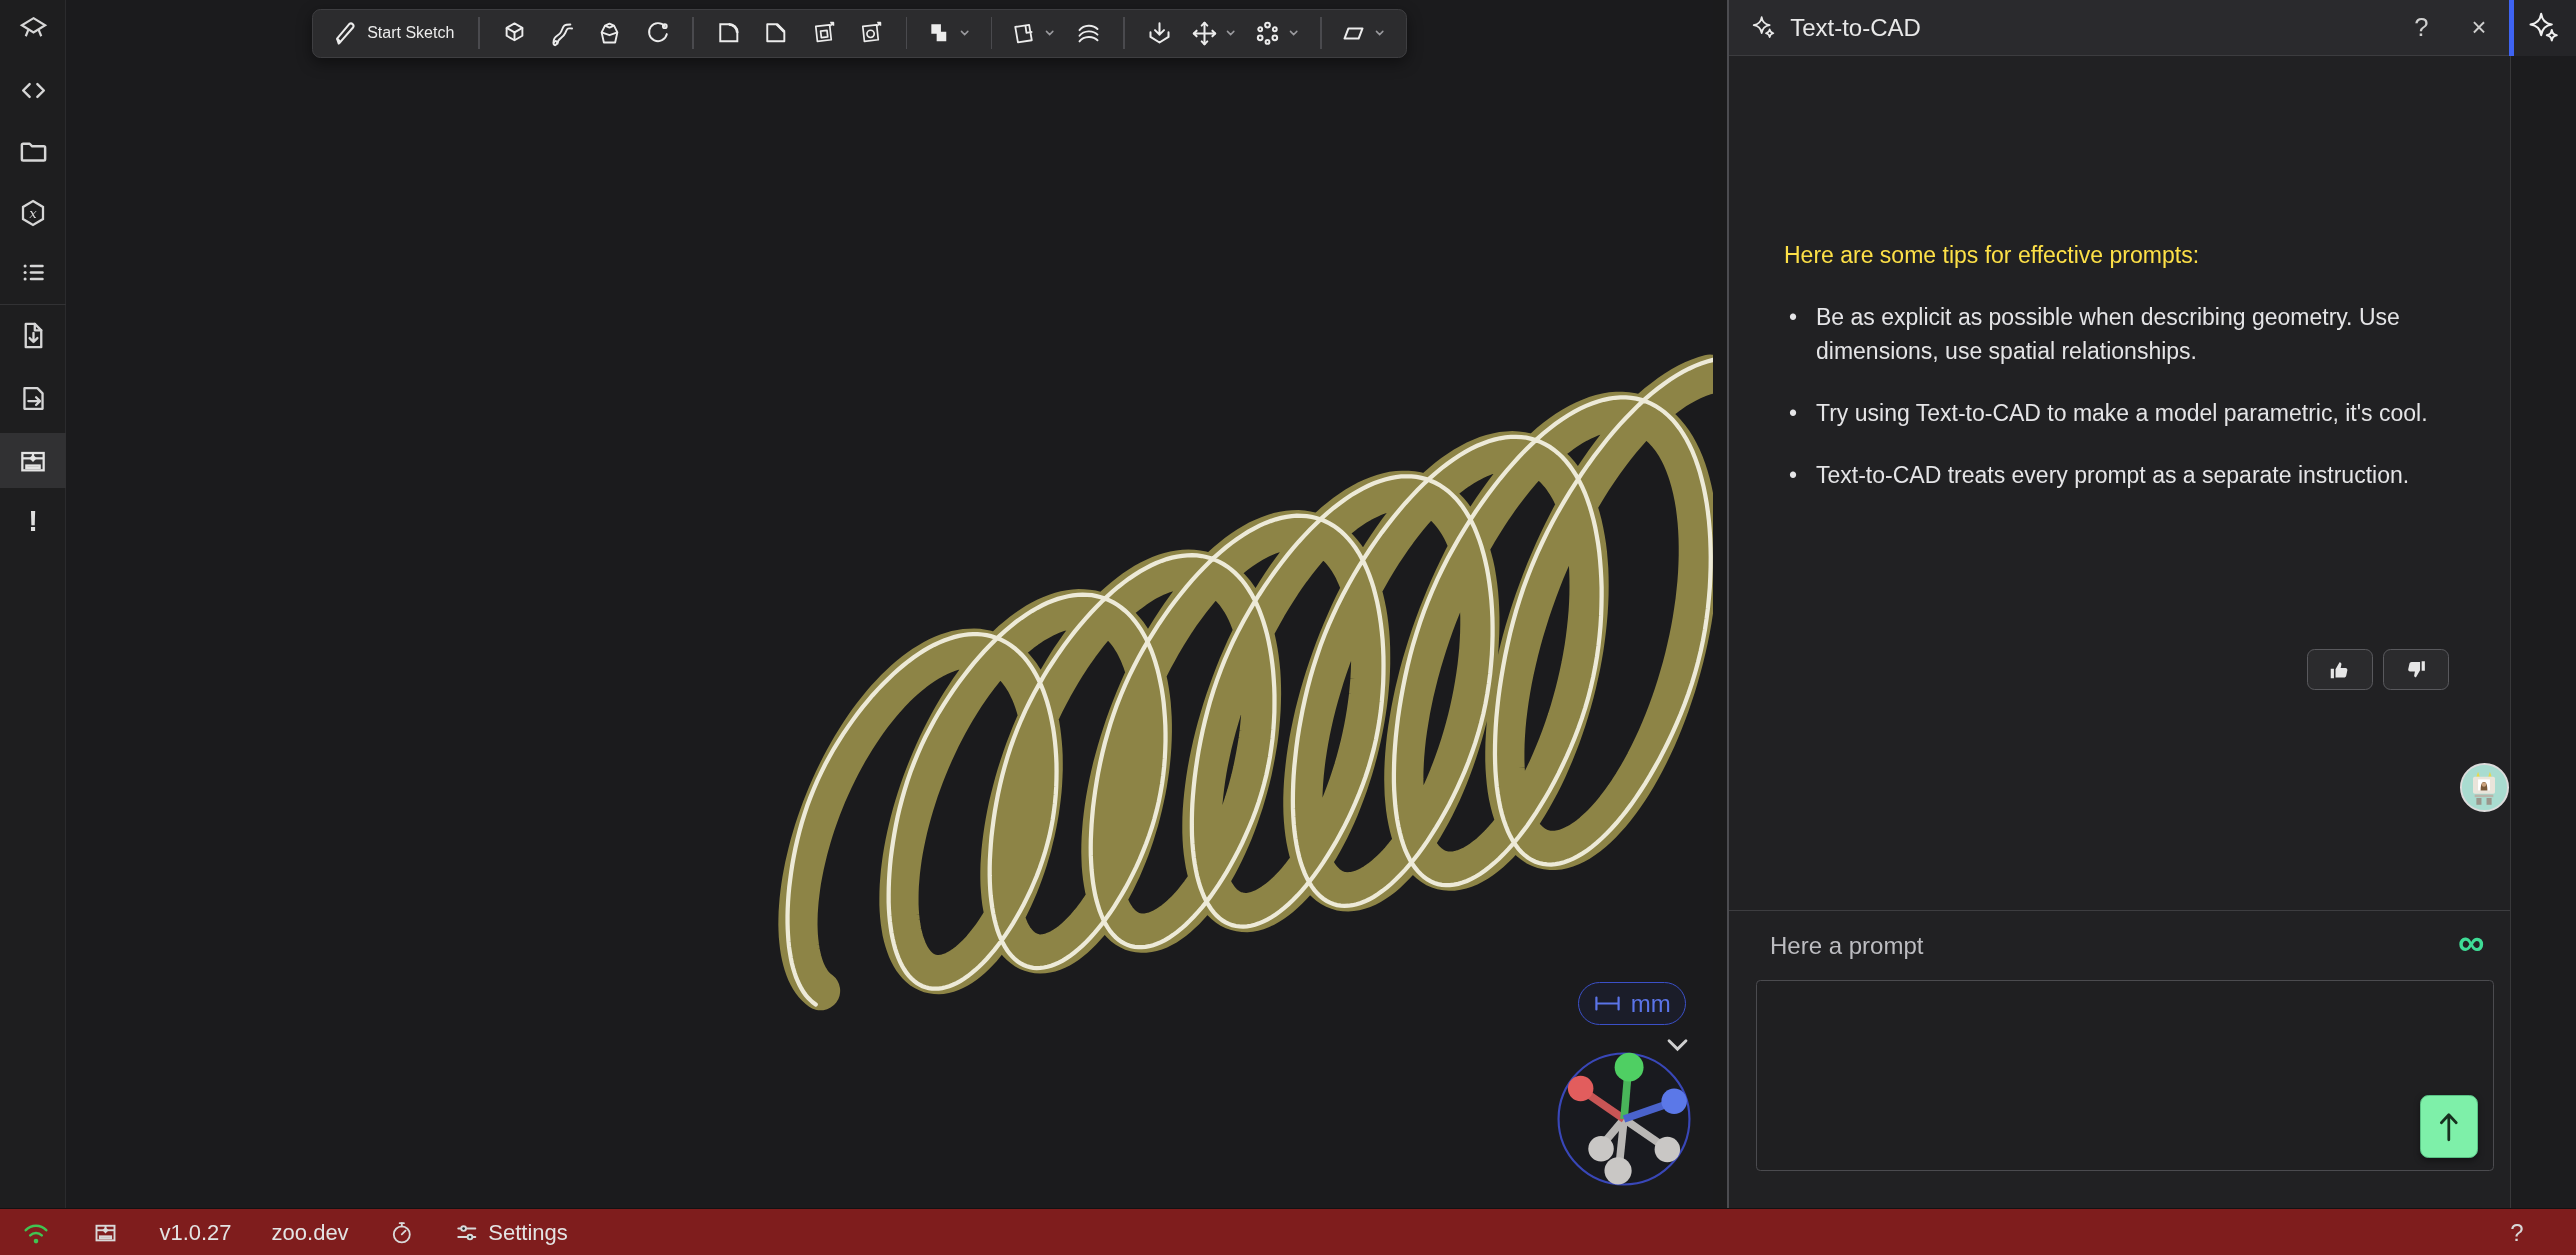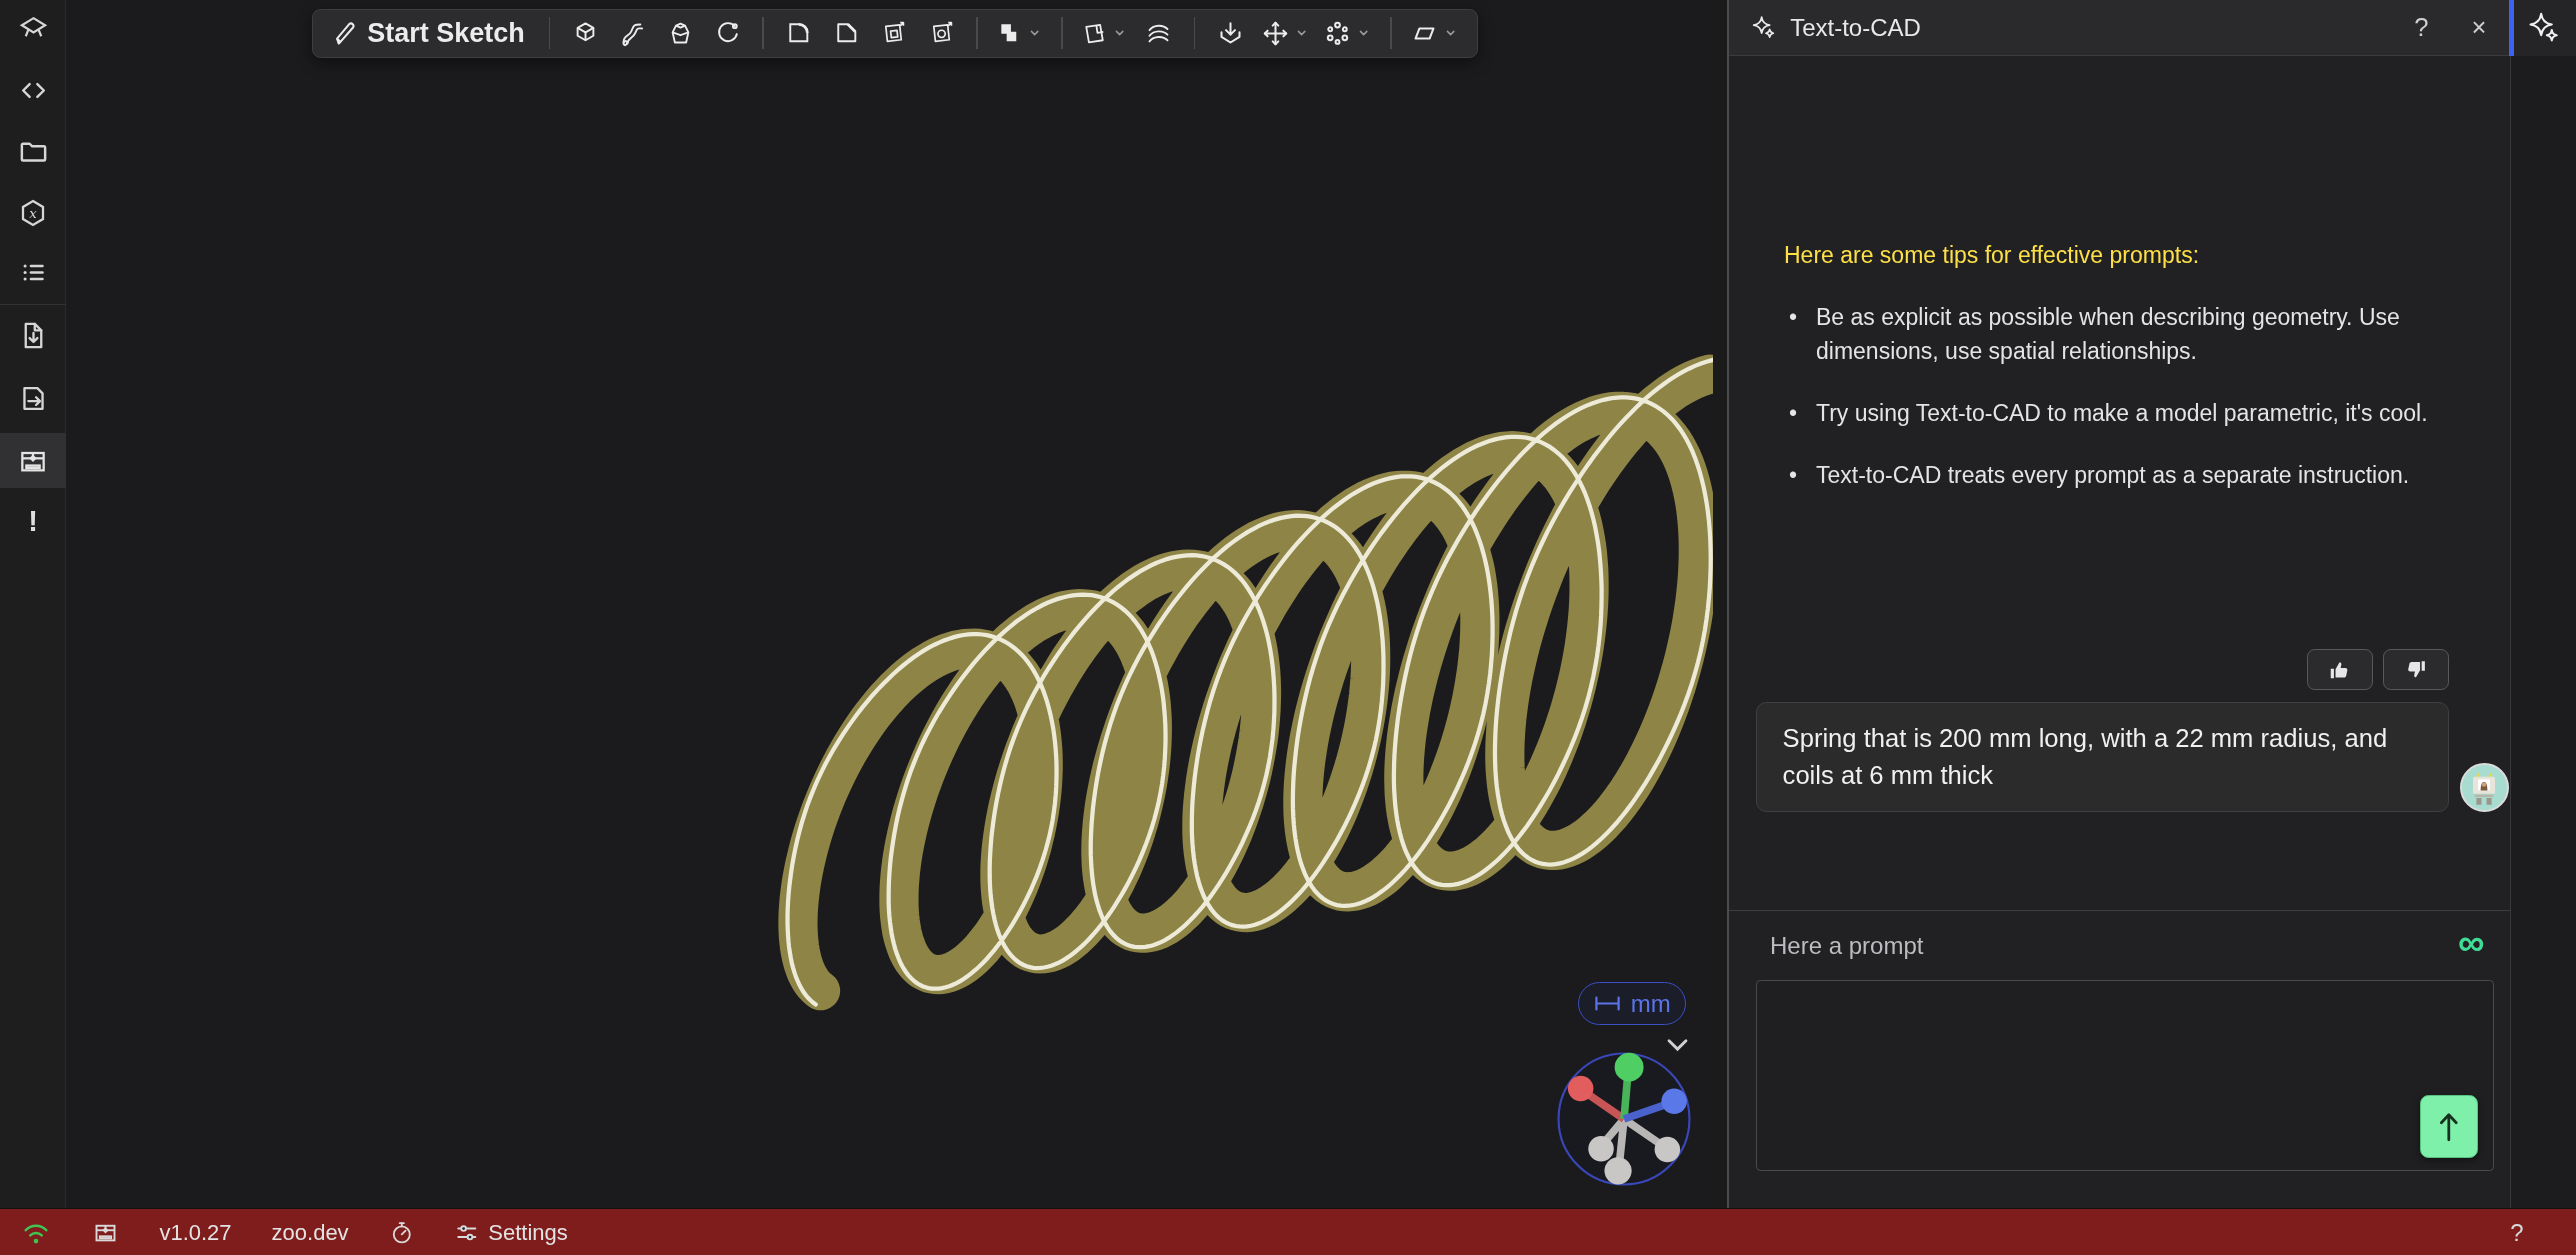--- a/index.html
+++ b/index.html
@@ -22,21 +22,21 @@
     background:#1b1b1d; overflow:hidden; }
   #spring-svg { position:absolute; left:0; top:0; }
 
   
   #toolbar { position:absolute; left:246px; top:8.5px; height:49px;
     background:#2c2c2e; border:1.7px solid #3e3e41; border-radius:8.5px;
     box-shadow:0 5.1px 15.3px rgba(0,0,0,.45);
     display:flex; align-items:center; padding:0 15.3px; gap:8.5px; }
   .tb-btn { height:39px; min-width:39px; display:flex; align-items:center; justify-content:center;
     gap:8.5px; color:#ececec; border-radius:5.1px; cursor:pointer; padding:0 3.4px; }
-  .tb-label { font-size:27px; color:#ececec; white-space:nowrap; padding-right:5.1px;font-weight:bold; }
+  .tb-label { font-size:16px; color:#ececec; white-space:nowrap; padding-right:5.1px; }
   .tb-div { width:1.7px; height:32px; background:#4a4a4e; margin:0 6.8px; }
   .tb-chev { margin-left:-3.4px; display:flex; align-items:center; }
 
   
   #unit-badge { position:absolute; left:1512px; top:982px; width:108px; height:43px;
     border:1.7px solid #3b50c8; border-radius:22px; background:rgba(28,33,66,.35);
     display:flex; align-items:center; justify-content:center; gap:8.5px;
     color:#5b74e8; font-size:24px; cursor:pointer;text-align:right; }
   #gimbal-chevron { position:absolute; left:1597px; top:1036px; cursor:pointer; }
   #gimbal { position:absolute; left:1490px; top:1051px; cursor:pointer; }
@@ -395,21 +395,20 @@
           <path fill="#e6e6e6" d="M3.5 11 h3 v9 h-3 Z M8 19.2 V11.6 l3.8 -6.6 c1.1 0 1.9 .9 1.7 2 l-.7 3.4 h4.6 c1.1 0 1.9 1 1.7 2.1 l-1.1 5 c-.2 1 -1.1 1.7 -2.1 1.7 H8 Z"></path>
         </svg>
       </div>
       <div class="thumb-btn">
         <svg width="25.6" height="25.6" viewBox="0 0 24 24">
           <path fill="#e6e6e6" transform="rotate(180 12 12)" d="M3.5 11 h3 v9 h-3 Z M8 19.2 V11.6 l3.8 -6.6 c1.1 0 1.9 .9 1.7 2 l-.7 3.4 h4.6 c1.1 0 1.9 1 1.7 2.1 l-1.1 5 c-.2 1 -1.1 1.7 -2.1 1.7 H8 Z"></path>
         </svg>
       </div>
     </div>
 
-    <div id="msg-bubble">Spring that is 200 mm long, with a 22 mm radius, and coils at 6 mm thick</div>
 
     <div id="avatar">
       <svg width="44" height="44" viewBox="0 0 52 52">
         <circle cx="26" cy="26" r="26" fill="#a9dcd0"></circle>
         <path d="M17 14 l2 -6 2 6 Z" fill="#e8d84a"></path>
           <path d="M31 14 l2 -6 2 6 Z" fill="#e8d84a"></path>
         <rect x="13" y="14" width="26" height="20" rx="2" fill="#e9e4da"></rect>
         <rect x="19" y="17" width="14" height="13" fill="#fff"></rect>
         <path d="M22 30 c0 -7 1.5 -10 4 -10 s4 3 4 10 Z" fill="#7a5a3a"></path>
         <circle cx="26" cy="23" r="2.6" fill="#caa27e"></circle>

